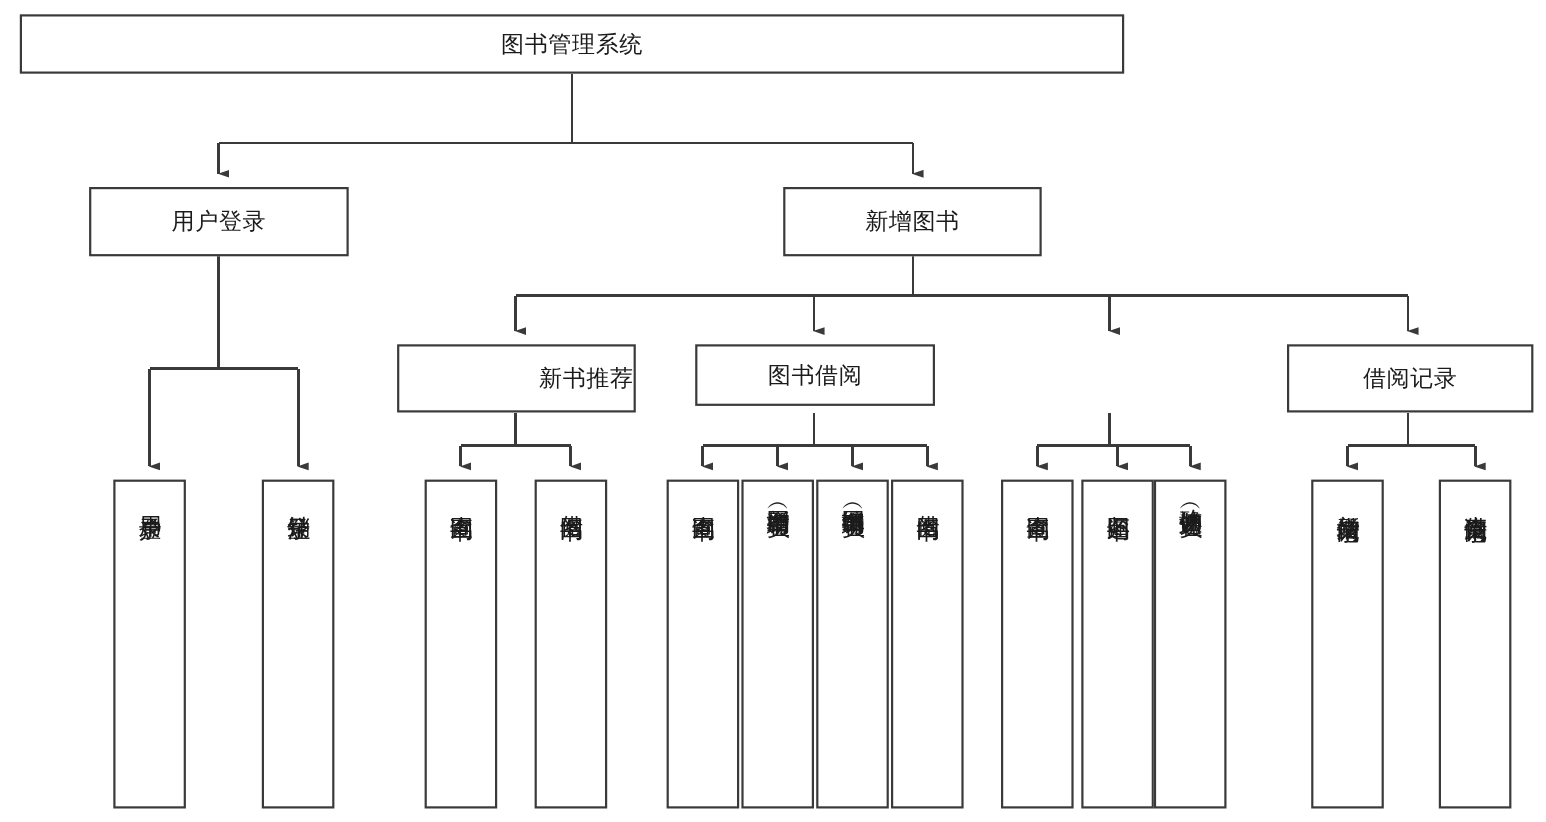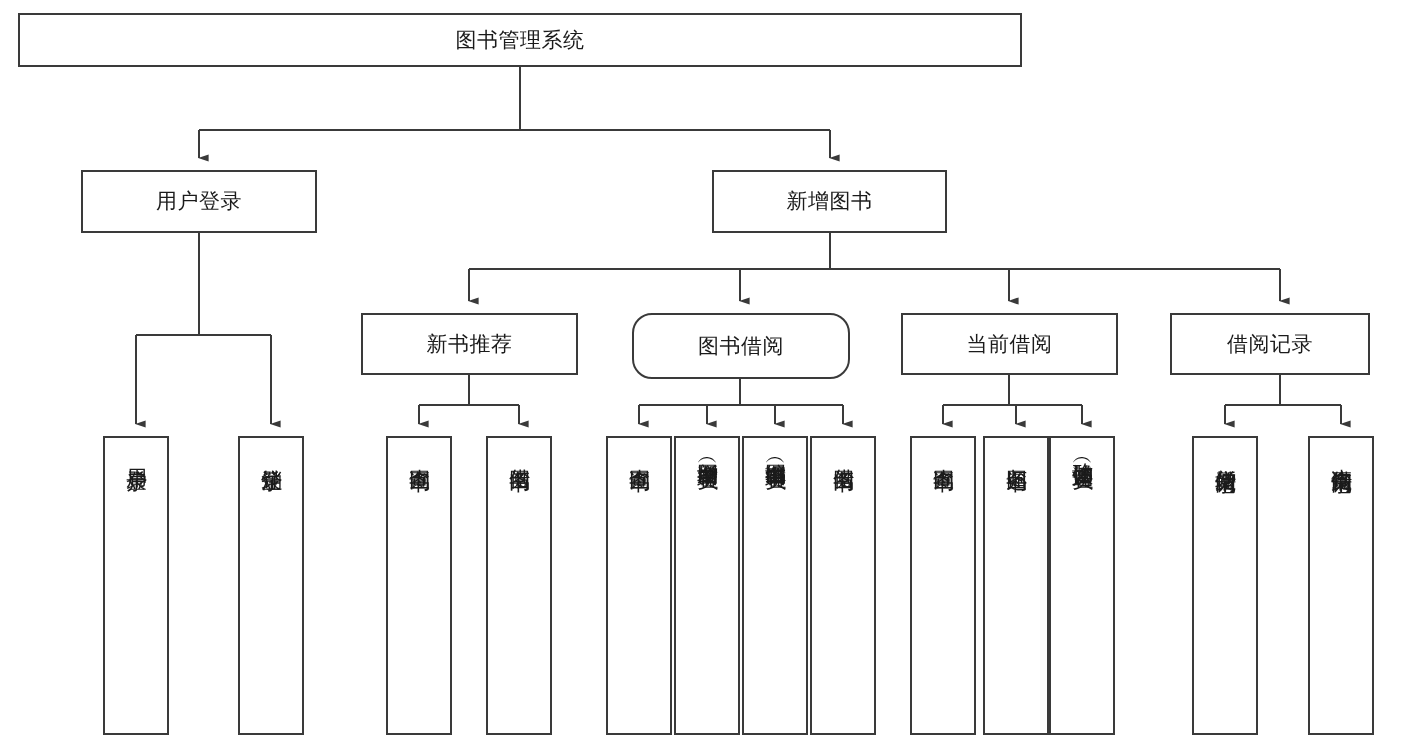--- a/index.html
+++ b/index.html
@@ -133,30 +133,27 @@
     <span class="node-label">图书管理系统</span>
   </div>
 
   <div class="node" style="left:81px; top:170px; width:236px; height:63px;">
     <span class="node-label">用户登录</span>
   </div>
   <div class="node" style="left:712px; top:170px; width:235px; height:63px;">
     <span class="node-label">新增图书</span>
   </div>
 
-  <div class="node" style="left:361px; top:313px; width:217px; height:62px;">
+  <div class="node" style="left:361px; top:313px; width:217px; height:62px;justify-content:flex-end;">
     <span class="node-label">新书推荐</span>
   </div>
-  <div class="node" style="left:632px; top:313px; width:218px; height:66px;border-radius:20px;">
+  <div class="node" style="left:632px; top:313px; width:218px; height:56px;">
     <span class="node-label">图书借阅</span>
   </div>
-  <div class="node" style="left:901px; top:313px; width:217px; height:62px;">
-    <span class="node-label">当前借阅</span>
-  </div>
-  <div class="node" style="left:1170px; top:313px; width:200px; height:62px;">
+  <div class="node" style="left:1170px; top:313px; width:224px; height:62px;">
     <span class="node-label">借阅记录</span>
   </div>
 
   <div class="node leaf" style="left:103px; top:436px; width:66px; height:299px;">
     <span class="node-label">用户登录</span>
   </div>
   <div class="node leaf" style="left:238px; top:436px; width:66px; height:299px;">
     <span class="node-label">注销登录</span>
   </div>
 

